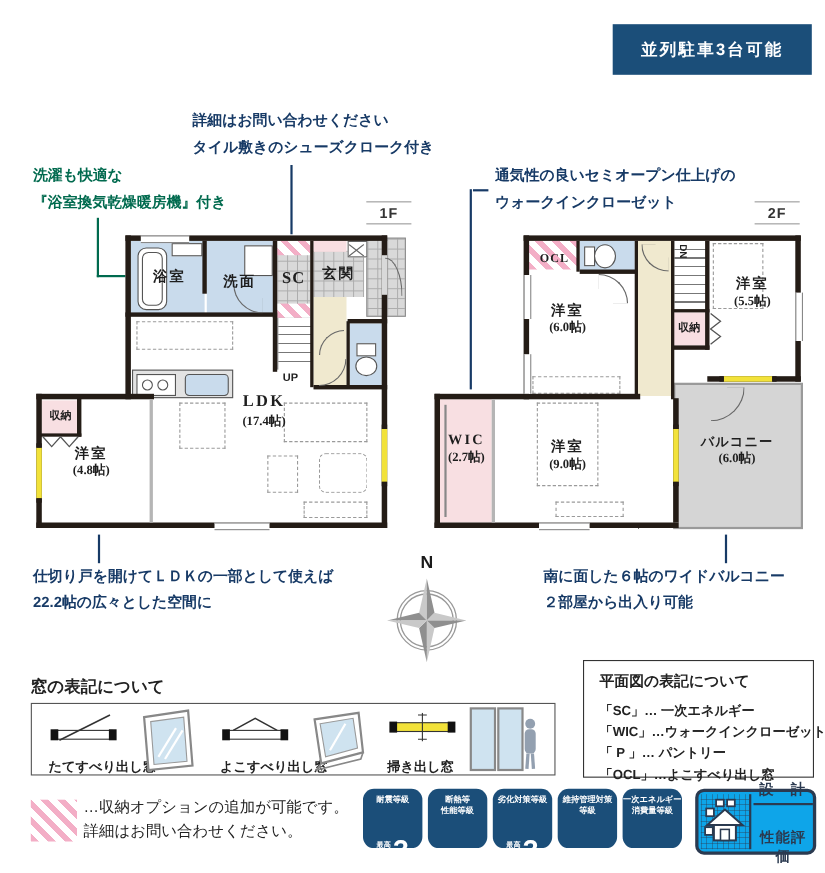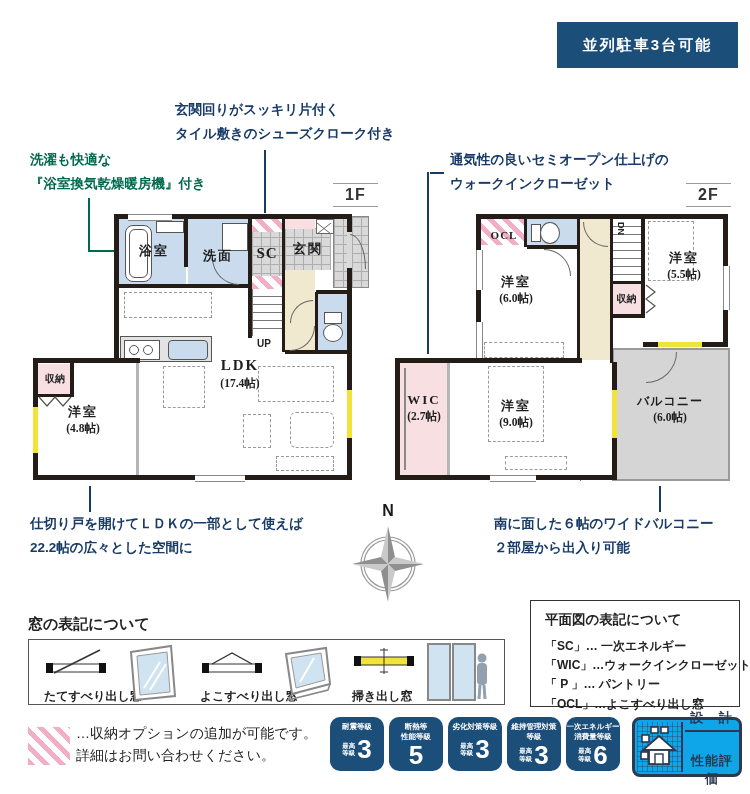--- a/index.html
+++ b/index.html
@@ -10,21 +10,21 @@
   .banner{background:#1b4e79;color:#fff;font-weight:bold;font-size:15px;letter-spacing:2px;
           display:flex;align-items:center;justify-content:center;}
   
   .ann{font-weight:bold;font-size:13.5px;line-height:1.75;}
   .ann.navy{color:#173a66;}
   .ann.green{color:#006a4e;}
   .lead{background:#173a66;}
   .lead.green{background:#006a4e;}
   
   .flabel{border-top:1px solid #9a9a9a;border-bottom:1px solid #9a9a9a;color:#333;
-          font-size:16px;padding:2px 12px;font-weight:bold;letter-spacing:1px;}
+          font-size:13px;padding:2px 12px;font-weight:bold;letter-spacing:1px;}
   
   .w{background:#241c16;position:absolute;}
   .fill{position:absolute;}
   .blue{background:#c9dbec;}
   .cream{background:#f0e9cf;}
   .pink{background:#f8dfe2;}
   .tile{background-color:#d9d9d9;
         background-image:linear-gradient(#adadad 1px,transparent 1px),
                          linear-gradient(90deg,#adadad 1px,transparent 1px);
         background-size:9px 9px;}
@@ -51,21 +51,21 @@
   
   .legend-title{font-size:15px;font-weight:bold;color:#222;}
   .lbox{border:1.5px solid #555;}
   .wl-label{font-size:12px;font-weight:bold;color:#222;white-space:nowrap;}
   .plbox{border:1.5px solid #333;color:#222;}
   .plbox .t{font-size:13.5px;font-weight:bold;margin-bottom:8px;}
   .plbox .i{font-size:12px;font-weight:bold;line-height:1.6;white-space:nowrap;}
   
   .note{font-size:14px;color:#222;line-height:1.6;}
   .badge{position:absolute;width:54px;height:54px;border-radius:10px;background:#1b4e79;color:#fff;
-         display:flex;flex-direction:column;align-items:center;}
+         display:flex;flex-direction:column;align-items:center;gap:28px;}
   .bt{font-size:7.5px;font-weight:bold;line-height:1.3;text-align:center;padding-top:5px;}
   .brow{display:flex;align-items:center;justify-content:center;flex:1;gap:2px;padding-bottom:4px;}
   .bp{font-size:6.5px;font-weight:bold;line-height:1.2;text-align:center;}
   .bn{font-size:26px;font-weight:bold;line-height:1;}
   .seal{position:absolute;border:3px solid #2b3a50;border-radius:8px;background:#0ea5e9;display:flex;}
   .seal-grid{width:44px;margin:2px;border-right:2px solid #2b3a50;position:relative;
      background-image:repeating-linear-gradient(0deg,rgba(43,58,80,.4) 0 1px,transparent 1px 5px),
                       repeating-linear-gradient(90deg,rgba(43,58,80,.4) 0 1px,transparent 1px 5px);}
   .seal-txt{flex:1;display:flex;flex-direction:column;justify-content:center;color:#2b3a50;font-weight:bold;}
   .seal-top{font-size:13px;letter-spacing:6px;text-align:center;border-bottom:2px solid #2b3a50;padding:2px 0 3px 4px;}
@@ -74,21 +74,21 @@
 </head>
 <body>
 
 <div class="page">
 
   <div class="abs banner" style="left:557px;top:22px;width:181px;height:46px;">
     <span>並列駐車3台可能</span>
   </div>
 
   <div class="abs ann navy" style="left:175px;top:98px;">
-    <div>玄関回りがスッキリ片付く</div>
+    <div>詳細はお問い合わせください</div>
     <div>タイル敷きのシューズクローク付き</div>
   </div>
   <div class="abs lead" style="left:264px;top:150px;width:2px;height:63px;"></div>
 
   <div class="abs ann green" style="left:30px;top:148px;">
     <div>洗濯も快適な</div>
     <div>『浴室換気乾燥暖房機』付き</div>
   </div>
   <div class="abs lead green" style="left:88px;top:198px;width:2px;height:54px;"></div>
   <div class="abs lead green" style="left:88px;top:250px;width:26px;height:2px;"></div>

